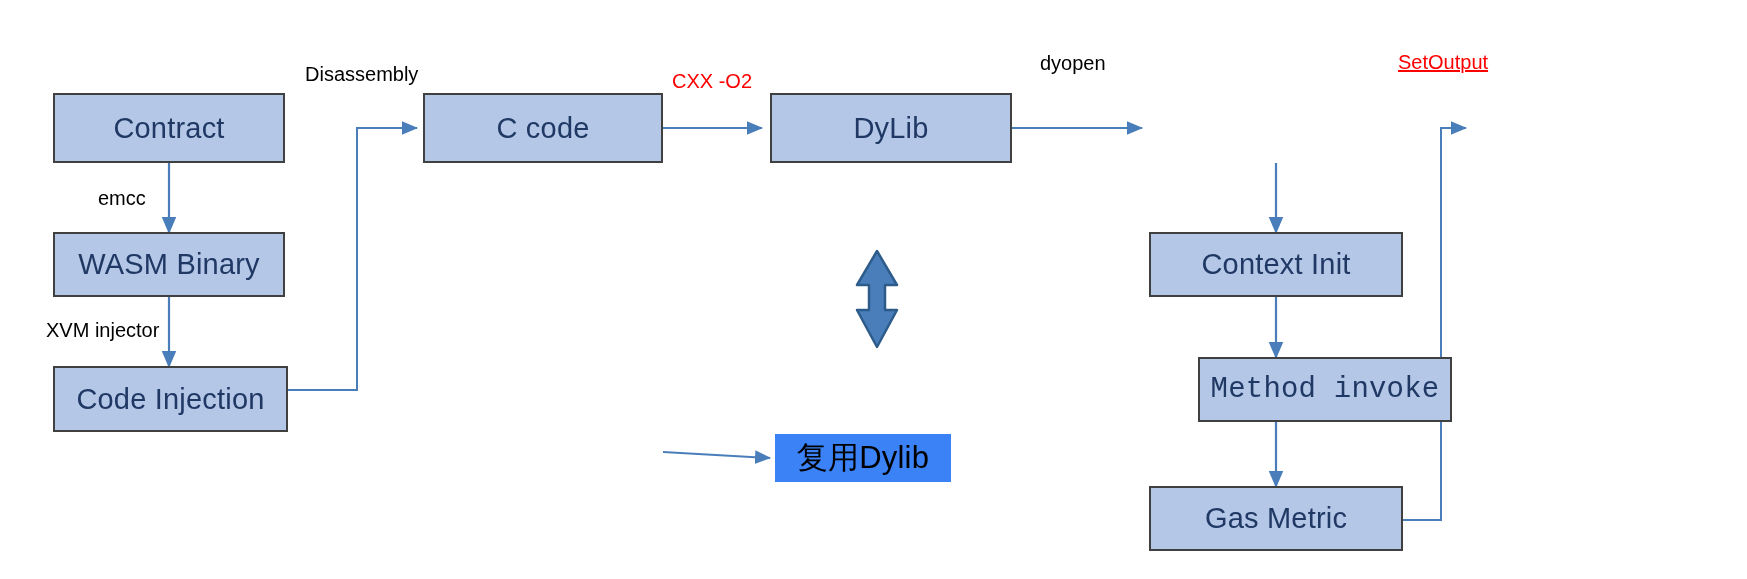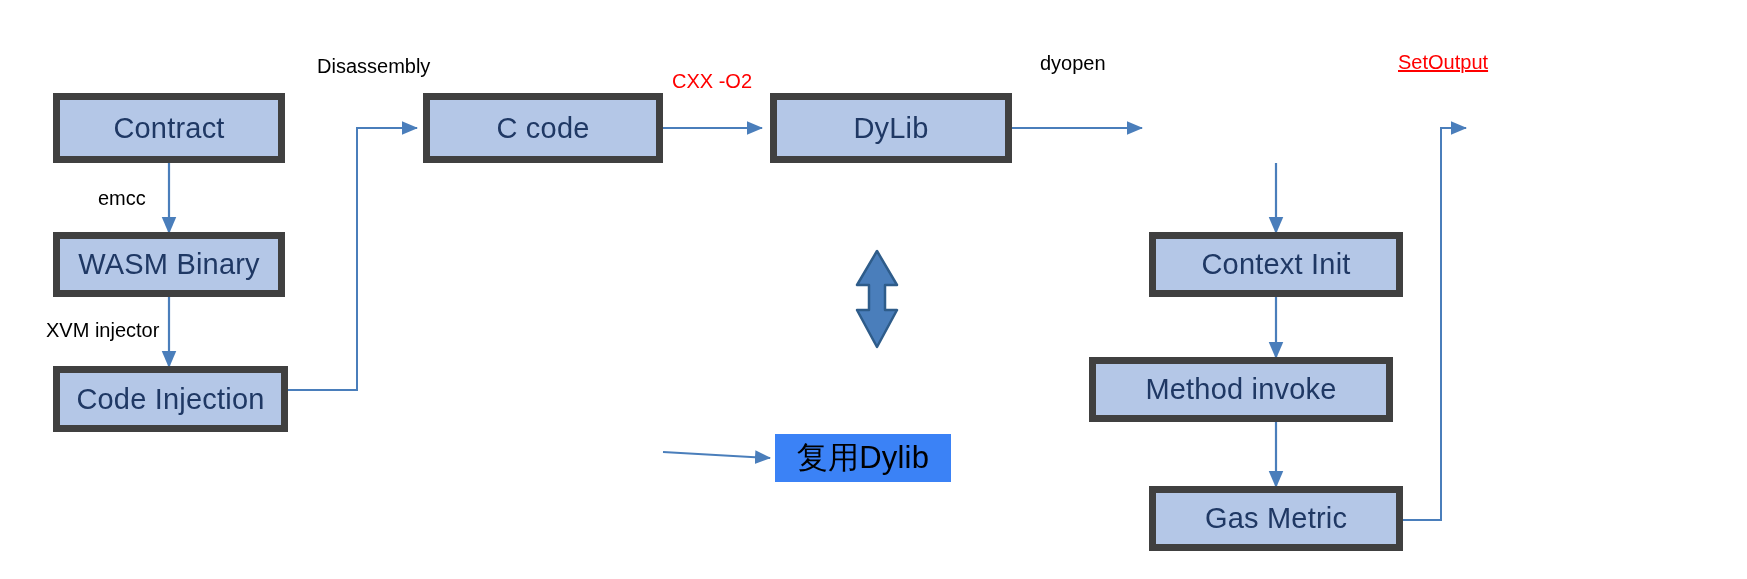--- a/index.html
+++ b/index.html
@@ -12,21 +12,21 @@
     width: 1747px;
     height: 579px;
     background: #ffffff;
     font-family: "Liberation Sans", sans-serif;
     overflow: hidden;
   }
   .node {
     position: absolute;
     box-sizing: border-box;
     background: #b4c7e7;
-    border: 7px solid #404040;
+    border: 2px solid #404040;
     color: #1f3864;
     display: flex;
     align-items: center;
     justify-content: center;
     font-size: 29px;
     font-weight: 400;
     letter-spacing: 0.2px;
     white-space: nowrap;
   }
   .node.highlight {
@@ -129,38 +129,38 @@
 
   <div class="node" style="left:770px; top:93px;  width:242px; height:70px;">
     <span>DyLib</span>
   </div>
 
 
   <div class="node" style="left:1149px; top:232px; width:254px; height:65px;">
     <span>Context Init</span>
   </div>
 
-  <div class="node" style="left:1089px; top:357px; width:304px; height:65px;">
+  <div class="node" style="left:1198px; top:357px; width:254px; height:65px;font-family:Liberation Mono, monospace;">
     <span>Method invoke</span>
   </div>
 
   <div class="node" style="left:1149px; top:486px; width:254px; height:65px;">
     <span>Gas Metric</span>
   </div>
 
 
   <div class="node highlight" style="left:775px; top:434px; width:176px; height:48px;">
     <span>复用Dylib</span>
   </div>
 
   <div class="edge-label" style="left:98px;  top:188px;">emcc</div>
 
   <div class="edge-label" style="left:46px;  top:320px;">XVM injector</div>
 
-  <div class="edge-label" style="left:305px; top:56px;margin-left:12px;">Disassembly</div>
+  <div class="edge-label" style="left:305px; top:64px;">Disassembly</div>
 
   <div class="edge-label red" style="left:672px; top:53px;margin-top:18px;">CXX  -O2</div>
 
   <div class="edge-label" style="left:1040px; top:53px;">dyopen</div>
 
   <div class="edge-label red" style="left:1398px; top:52px;text-decoration:underline;">SetOutput</div>
 
 </div>
 
 </body></html>

